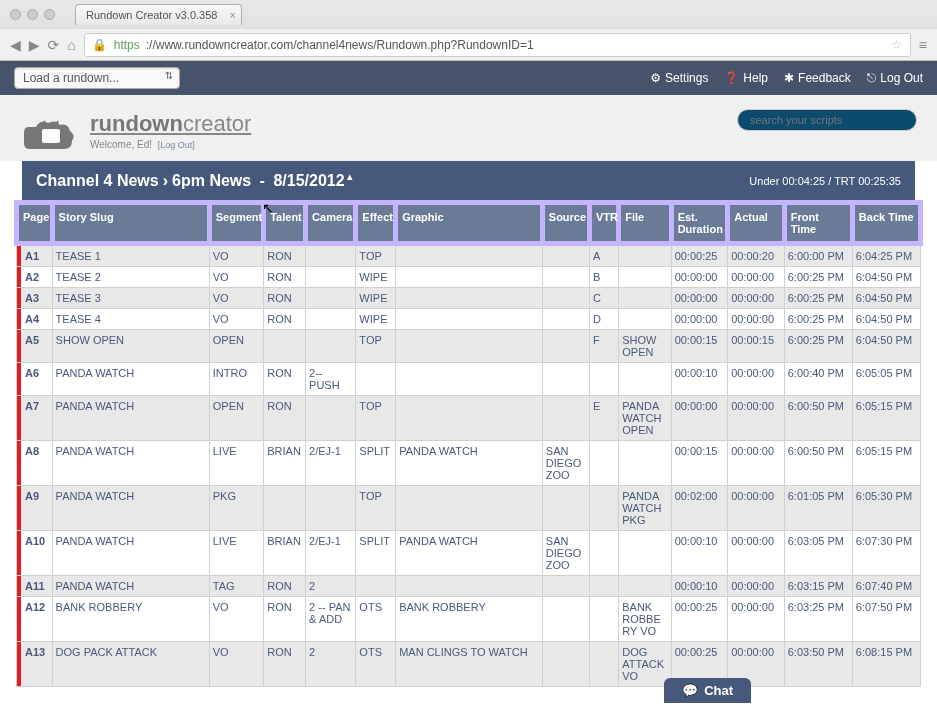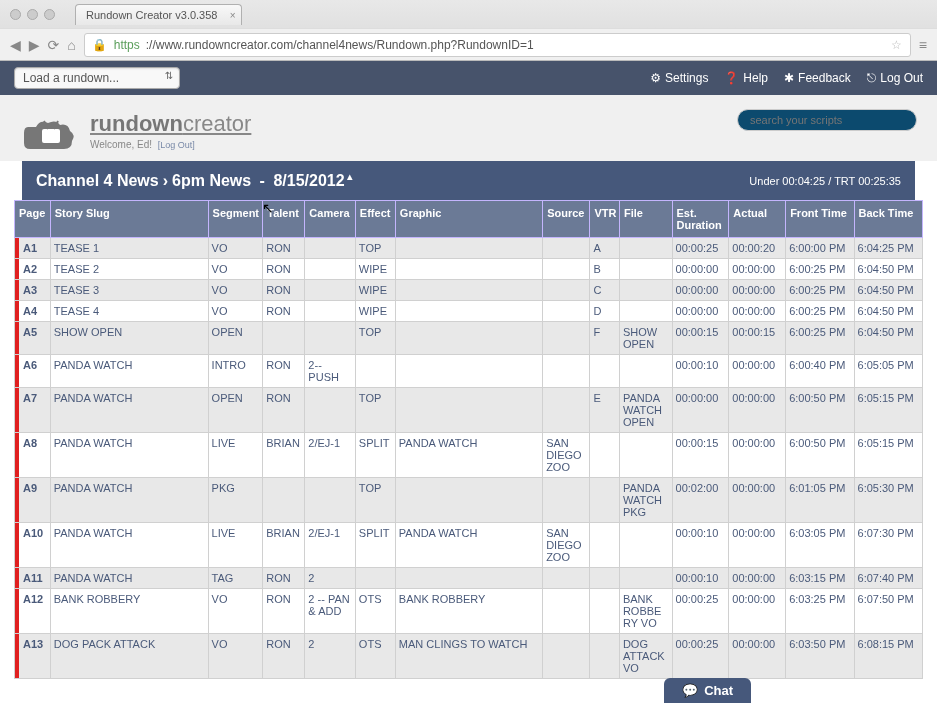--- a/index.html
+++ b/index.html
@@ -43,21 +43,21 @@
 
 .rundown-titlebar { background: #46587b; color: #fff; padding: 10px 14px; display: flex; align-items: center; font-size: 16px; margin: 0 22px; }
 .rundown-title { font-weight: bold; }
 .rundown-title .sep { margin: 0 4px; }
 .rundown-title .tri { font-size: 10px; vertical-align: super; }
 .title-spacer { flex: 1; }
 .timing-info { font-size: 11px; }
 
 
 .rundown-table { width: calc(100% - 28px); margin: 0 14px; border-collapse: collapse; table-layout: fixed; font-size: 11px; }
-.rundown-table th { background: #6b7a96; color: #fff; text-align: left; padding: 6px 4px; font-weight: bold; border: 1px solid #c4b5fd; vertical-align: top; }
+.rundown-table th { background: #6b7a96; color: #fff; text-align: left; padding: 6px 4px; font-weight: bold; border: 5px solid #c4b5fd; vertical-align: top; }
 .rundown-table td { border: 1px solid #d0d0d0; padding: 4px 3px; vertical-align: top; color: #4a5a7a; background: #fff; word-wrap: break-word; }
 .rundown-table tr.alt td { background: #e8e8e8; }
 .rundown-table tr.newrow td { background: #e8e8e8; color: #999; font-style: normal; }
 .page-cell { position: relative; padding-left: 8px !important; font-weight: bold; color: #4a5a7a; }
 .page-stripe { position: absolute; left: 0; top: 0; bottom: 0; width: 4px; }
 .stripe-red { background: #e02020; }
 .stripe-yellow { background: #e0c020; }
 .col-page { width: 34px; }
 .col-slug { width: 150px; }
 .col-segment { width: 52px; }

